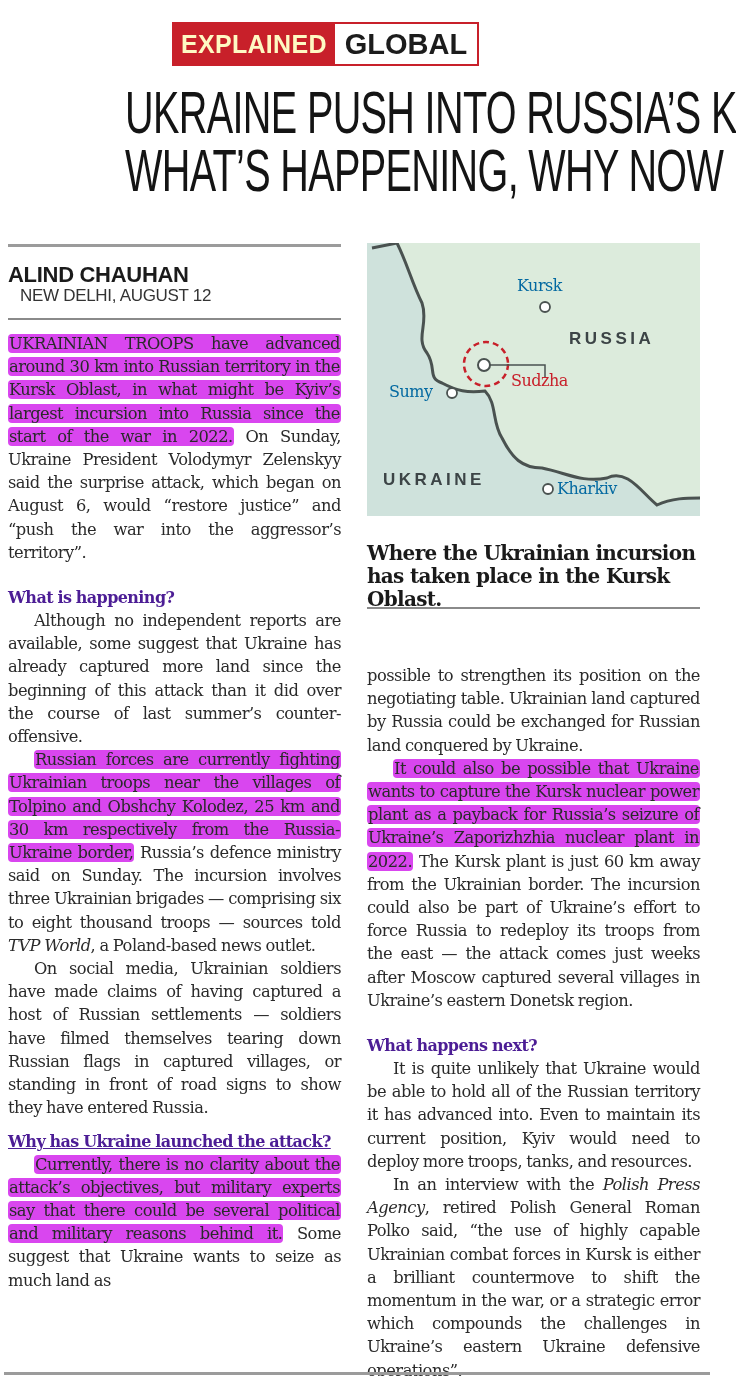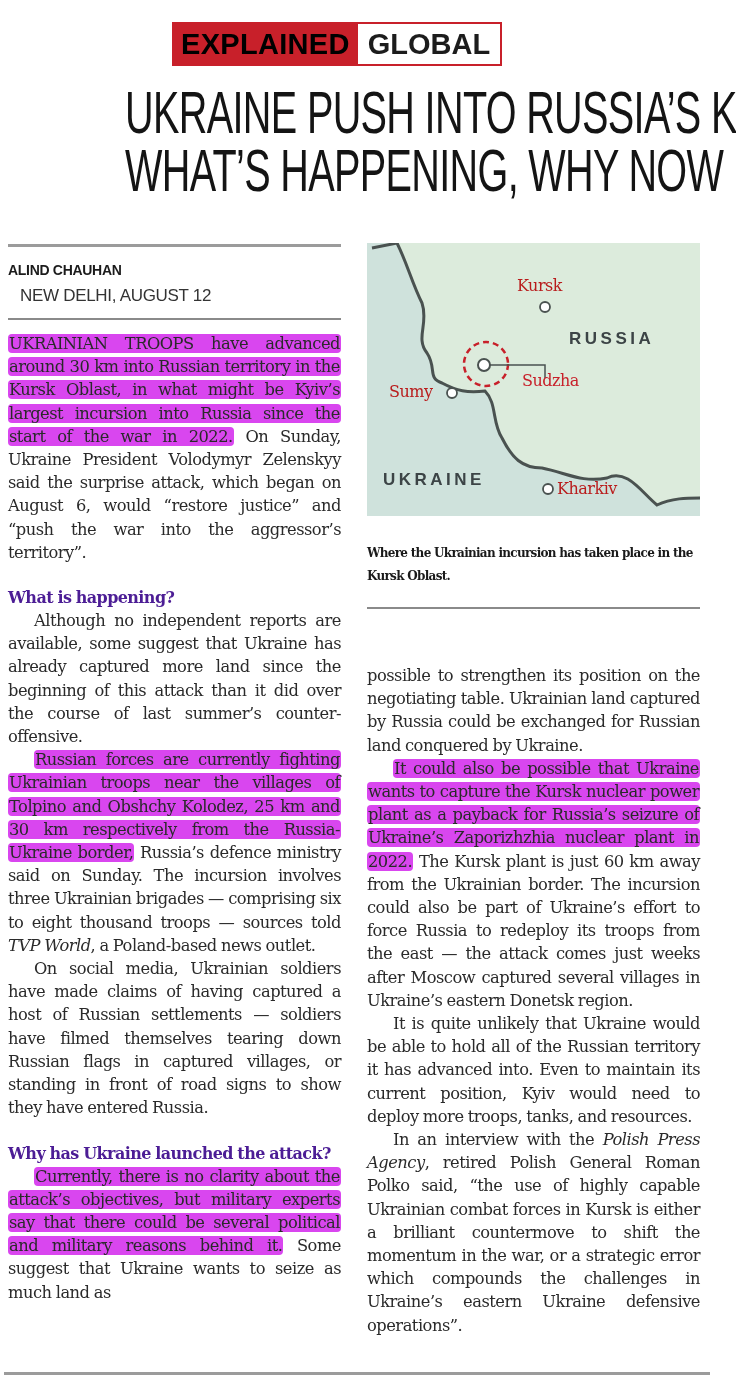--- a/index.html
+++ b/index.html
@@ -1,35 +1,35 @@
 <!DOCTYPE html>
 <html><head>
 <meta charset="utf-8">
 <style>
   html, body { margin:0; padding:0; background:#ffffff; }
   body { width:736px; height:1376px; position:relative; overflow:hidden; color:#2a2a2a; }
   .banner { position:absolute; top:22px; left:172px; height:44px; display:flex; border:2px solid #c8202a; box-sizing:border-box; }
-  .banner .tag-red { background:#c8202a; color:#000000; font-family:"Liberation Sans", sans-serif; font-weight:bold; font-size:29px; line-height:40px; padding:0 8px 0 7px; letter-spacing:0.3px; }
+  .banner .tag-red { background:#c8202a; color:#fef9c3; font-family:"Liberation Sans", sans-serif; font-weight:bold; font-size:25px; line-height:40px; padding:0 8px 0 7px; letter-spacing:0.3px; }
   .banner .tag-white { background:#fff; color:#1c1c1c; font-family:"Liberation Sans", sans-serif; font-weight:bold; font-size:29px; line-height:40px; padding:0 10px 0 10px;border-radius:19px; }
   .headline { position:absolute; top:84px; left:0; width:736px; text-align:center; font-family:"Liberation Sans Narrow","Liberation Sans", sans-serif; font-weight:normal; color:#141414; }
   .headline div { font-size:60px; line-height:58px; transform:scaleX(0.66); transform-origin:center; letter-spacing:-1px; white-space:nowrap; }
   .rule { position:absolute; height:3px; background:#9b9b9b; }
   .rule.thin { height:2px; background:#8a8a8a; }
-  .byline-name { position:absolute; top:262px; left:8px; font-family:"Liberation Sans", sans-serif; font-weight:bold; font-size:14px; color:#1b1b1b; letter-spacing:-0.3px; }
+  .byline-name { position:absolute; top:262px; left:8px; font-family:"Liberation Sans", sans-serif; font-weight:bold; font-size:22px; color:#1b1b1b; letter-spacing:-0.3px; }
   .byline-place { position:absolute; top:286px; left:20px; font-family:"Liberation Sans", sans-serif; font-size:17px; color:#333; letter-spacing:-0.3px; }
   .col { position:absolute; font-family:"DejaVu Serif", serif; font-size:16.3px; line-height:23.2px; color:#2a2a2a; text-align:justify; letter-spacing:-0.5px; word-spacing:-0.5px; }
   .col p { margin:0; text-indent:0; }
   .col p.indent { text-indent:26px; }
   .col h3 { margin:0; font-family:"DejaVu Serif", serif; font-weight:bold; font-size:16px; line-height:23px; color:#4c1d95; letter-spacing:-0.6px; }
   .hl { background:#d946ef; border-radius:4px; box-decoration-break:clone; -webkit-box-decoration-break:clone; padding:0 1px; }
   .map { position:absolute; left:367px; top:243px; width:333px; height:273px; background:#dcebdc; overflow:hidden; }
   .map svg { position:absolute; left:0; top:0; }
-  .map-label { position:absolute; font-family:"DejaVu Serif", serif; font-size:16px; color:#b91c1c; letter-spacing:-0.5px; white-space:nowrap; }
+  .map-label { position:absolute; font-family:"DejaVu Serif", serif; font-size:16px; color:#0369a1; letter-spacing:-0.5px; white-space:nowrap; }
   .map-country { position:absolute; font-family:"Liberation Sans", sans-serif; font-weight:bold; font-size:17px; letter-spacing:3.5px; color:#3c4446; }
-  .caption { position:absolute; left:367px; top:542px; width:330px; font-family:"DejaVu Serif", serif; font-weight:bold; font-size:12px; line-height:23px; color:#1a1a1a; letter-spacing:-0.7px; }
+  .caption { position:absolute; left:367px; top:542px; width:330px; font-family:"DejaVu Serif", serif; font-weight:bold; font-size:20px; line-height:23px; color:#1a1a1a; letter-spacing:-0.7px; }
 </style>
 </head>
 <body>
 
 <div class="banner">
   <span class="tag-red">EXPLAINED</span>
   <span class="tag-white">GLOBAL</span>
 </div>
 
 <div class="headline">
@@ -41,45 +41,46 @@
 <div class="byline-name">ALIND CHAUHAN</div>
 <div class="byline-place">NEW DELHI, AUGUST 12</div>
 <div class="rule thin" style="top:318px;left:8px;width:333px;"></div>
 
 <div class="col" style="left:8px;top:332px;width:333px;">
   <p><span class="hl">UKRAINIAN TROOPS have advanced around 30 km into Russian territory in the Kursk Oblast, in what might be Kyiv’s largest incursion into Russia since the start of the war in 2022.</span><span> On Sunday, Ukraine President Volodymyr Zelenskyy said the surprise attack, which began on August 6, would “restore justice” and “push the war into the aggressor’s territory”.</span></p>
   <h3 style="margin-top:22px;">What is happening?</h3>
   <p class="indent">Although no independent reports are available, some suggest that Ukraine has already captured more land since the beginning of this attack than it did over the course of last summer’s counter-offensive.</p>
   <p class="indent"><span class="hl">Russian forces are currently fighting Ukrainian troops near the villages of Tolpino and Obshchy Kolodez, 25 km and 30 km respectively from the Russia-Ukraine border,</span><span> Russia’s defence ministry said on Sunday. The incursion involves three Ukrainian brigades — comprising six to eight thousand troops — sources told </span><i>TVP World</i><span>, a Poland-based news outlet.</span></p>
   <p class="indent">On social media, Ukrainian soldiers have made claims of having captured a host of Russian settlements — soldiers have filmed themselves tearing down Russian flags in captured villages, or standing in front of road signs to show they have entered Russia.</p>
-  <h3 style="margin-top:22px;">Why has Ukraine launched the attack?</h3>
+  <h3 style="margin-top:10px;text-decoration:underline;">Why has Ukraine launched the attack?</h3>
   <p class="indent"><span class="hl">Currently, there is no clarity about the attack’s objectives, but military experts say that there could be several political and military reasons behind it.</span><span> Some suggest that Ukraine wants to seize as much land as</span></p>
 </div>
 
 <div class="map">
   <svg width="333" height="273" viewBox="0 0 333 273">
     <path d="M0,0 L30,0 C40,20 45,40 55,60 C62,80 48,95 60,110 C70,125 60,135 75,140 C90,148 100,150 118,148 C130,160 125,180 135,195 C145,215 155,225 175,225 C200,230 215,240 240,235 C260,225 275,250 290,262 C305,255 320,255 333,255 L333,273 L0,273 Z" fill="#cfe2dc"></path>
     <path d="M5,5 L30,0 C40,20 45,40 55,60 C62,80 48,95 60,110 C70,125 60,135 75,140 C90,148 100,150 118,148 C130,160 125,180 135,195 C145,215 155,225 175,225 C200,230 215,240 240,235 C260,225 275,250 290,262 C305,255 320,255 333,255" fill="none" stroke="#4a5250" stroke-width="3"></path>
     <circle cx="119" cy="121" r="22" fill="none" stroke="#c8202a" stroke-width="2.5" stroke-dasharray="6,4"></circle>
     <circle cx="117" cy="122" r="6" fill="#ffffff" stroke="#4a5250" stroke-width="2"></circle>
     <polyline points="123,122 178,122 178,135" fill="none" stroke="#4a5250" stroke-width="1.5"></polyline>
     <circle cx="178" cy="64" r="5" fill="#ffffff" stroke="#4a5250" stroke-width="1.8"></circle>
     <circle cx="85" cy="150" r="5" fill="#ffffff" stroke="#4a5250" stroke-width="1.8"></circle>
     <circle cx="181" cy="246" r="5" fill="#ffffff" stroke="#4a5250" stroke-width="1.8"></circle>
   </svg>
   <span class="map-label" style="left:150px;top:33px;">Kursk</span>
   <span class="map-country" style="left:202px;top:86px;">RUSSIA</span>
-  <span class="map-label" style="left:155px;top:128px;color:#c8202a;">Sudzha</span>
+  <span class="map-label" style="left:144px;top:128px;color:#c8202a;">Sudzha</span>
   <span class="map-label" style="left:22px;top:139px;">Sumy</span>
   <span class="map-country" style="left:16px;top:227px;">UKRAINE</span>
   <span class="map-label" style="left:190px;top:236px;">Kharkiv</span>
 </div>
 <div class="caption">Where the Ukrainian incursion has taken place in the Kursk Oblast.</div>
 <div class="rule thin" style="top:607px;left:367px;width:333px;"></div>
 
 <div class="col" style="left:367px;top:664px;width:333px;">
   <p>possible to strengthen its position on the negotiating table. Ukrainian land captured by Russia could be exchanged for Russian land conquered by Ukraine.</p>
   <p class="indent"><span class="hl">It could also be possible that Ukraine wants to capture the Kursk nuclear power plant as a payback for Russia’s seizure of Ukraine’s Zaporizhzhia nuclear plant in 2022.</span><span> The Kursk plant is just 60 km away from the Ukrainian border. The incursion could also be part of Ukraine’s effort to force Russia to redeploy its troops from the east — the attack comes just weeks after Moscow captured several villages in Ukraine’s eastern Donetsk region.</span></p>
+  <h3 style="margin-top:22px;">What happens next?</h3>
   <p class="indent">It is quite unlikely that Ukraine would be able to hold all of the Russian territory it has advanced into. Even to maintain its current position, Kyiv would need to deploy more troops, tanks, and resources.</p>
   <p class="indent"><span>In an interview with the </span><i>Polish Press Agency</i><span>, retired Polish General Roman Polko said, “the use of highly capable Ukrainian combat forces in Kursk is either a brilliant countermove to shift the momentum in the war, or a strategic error which compounds the challenges in Ukraine’s eastern Ukraine defensive operations”.</span></p>
 </div>
 
 <div class="rule" style="top:1372px;left:4px;width:706px;"></div>
 
 </body></html>

